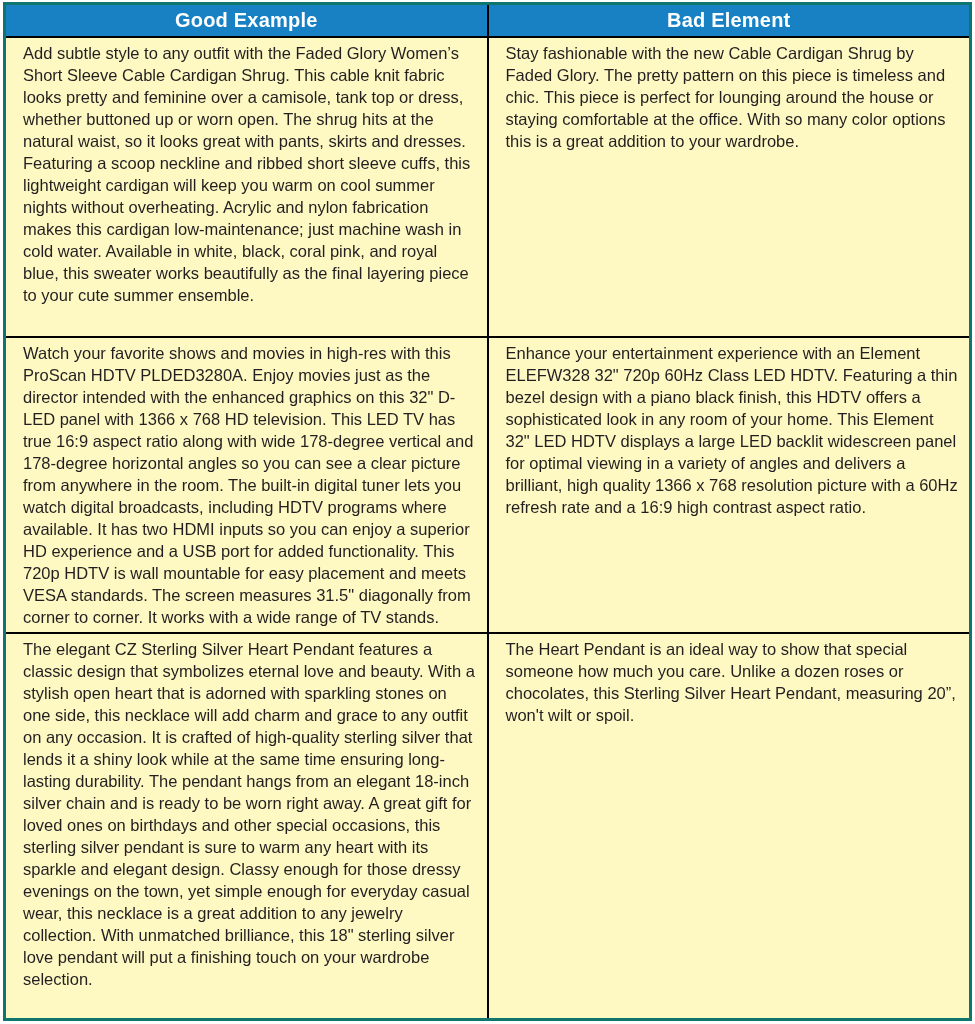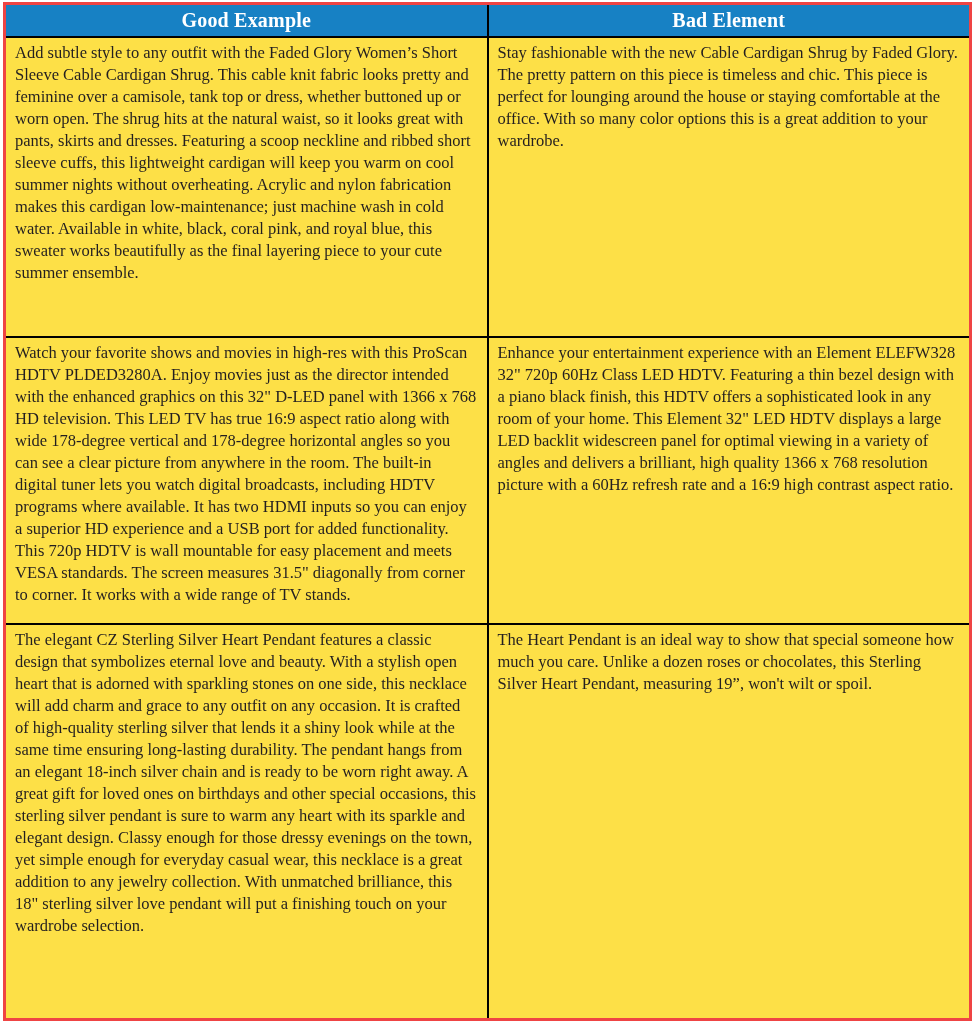--- a/index.html
+++ b/index.html
@@ -14,48 +14,47 @@
     width: 975px;
     height: 1024px;
     box-sizing: border-box;
     padding: 2px 3px 3px 3px;
   }
   table.examples {
     width: 100%;
     height: 100%;
     border-collapse: collapse;
     table-layout: fixed;
-    border: 3px solid #ef4444;
-    font-family: Liberation Serif, serif;
+    border: 3px solid #0f766e;
   }
   table.examples th,
   table.examples td {
     border: 2px solid #000000;
     box-sizing: border-box;
   }
   th.col-header {
     background: #1781c4;
     color: #ffffff;
     font-size: 20px;
     font-weight: bold;
     text-align: center;
     vertical-align: middle;
     height: 33px;
     padding: 2px 4px;
     letter-spacing: 0.2px;
   }
   td.cell {
-    background: #fde047;
+    background: #fef9c3;
     color: #231f20;
     font-size: 16.5px;
     line-height: 22px;
     font-weight: 500;
     vertical-align: top;
     text-align: left;
-    padding: 4px 10px 4px 9px;
+    padding: 4px 10px 4px 17px;
     overflow: hidden;
   }
   tr.row-1 { height: 300px; }
   tr.row-2 { height: 287px; }
   tr.row-3 { height: auto; }
 </style>
 </head>
 <body>
 
 <div class="page">
@@ -74,17 +73,17 @@
       <tr class="row-1">
         <td class="cell">Add subtle style to any outfit with the Faded Glory Women’s Short Sleeve Cable Cardigan Shrug. This cable knit fabric looks pretty and feminine over a camisole, tank top or dress, whether buttoned up or worn open. The shrug hits at the natural waist, so it looks great with pants, skirts and dresses. Featuring a scoop neckline and ribbed short sleeve cuffs, this lightweight cardigan will keep you warm on cool summer nights without overheating. Acrylic and nylon fabrication makes this cardigan low-maintenance; just machine wash in cold water. Available in white, black, coral pink, and royal blue, this sweater works beautifully as the final layering piece to your cute summer ensemble.</td>
         <td class="cell">Stay fashionable with the new Cable Cardigan Shrug by Faded Glory. The pretty pattern on this piece is timeless and chic. This piece is perfect for lounging around the house or staying comfortable at the office. With so many color options this is a great addition to your wardrobe.</td>
       </tr>
       <tr class="row-2">
         <td class="cell">Watch your favorite shows and movies in high-res with this ProScan HDTV PLDED3280A. Enjoy movies just as the director intended with the enhanced graphics on this 32" D-LED panel with 1366 x 768 HD television. This LED TV has true 16:9 aspect ratio along with wide 178-degree vertical and 178-degree horizontal angles so you can see a clear picture from anywhere in the room. The built-in digital tuner lets you watch digital broadcasts, including HDTV programs where available. It has two HDMI inputs so you can enjoy a superior HD experience and a USB port for added functionality. This 720p HDTV is wall mountable for easy placement and meets VESA standards. The screen measures 31.5" diagonally from corner to corner. It works with a wide range of TV stands.</td>
         <td class="cell">Enhance your entertainment experience with an Element ELEFW328 32" 720p 60Hz Class LED HDTV. Featuring a thin bezel design with a piano black finish, this HDTV offers a sophisticated look in any room of your home. This Element 32" LED HDTV displays a large LED backlit widescreen panel for optimal viewing in a variety of angles and delivers a brilliant, high quality 1366 x 768 resolution picture with a 60Hz refresh rate and a 16:9 high contrast aspect ratio.</td>
       </tr>
       <tr class="row-3">
         <td class="cell">The elegant CZ Sterling Silver Heart Pendant features a classic design that symbolizes eternal love and beauty. With a stylish open heart that is adorned with sparkling stones on one side, this necklace will add charm and grace to any outfit on any occasion. It is crafted of high-quality sterling silver that lends it a shiny look while at the same time ensuring long-lasting durability. The pendant hangs from an elegant 18-inch silver chain and is ready to be worn right away. A great gift for loved ones on birthdays and other special occasions, this sterling silver pendant is sure to warm any heart with its sparkle and elegant design. Classy enough for those dressy evenings on the town, yet simple enough for everyday casual wear, this necklace is a great addition to any jewelry collection. With unmatched brilliance, this 18" sterling silver love pendant will put a finishing touch on your wardrobe selection.</td>
-        <td class="cell">The Heart Pendant is an ideal way to show that special someone how much you care. Unlike a dozen roses or chocolates, this Sterling Silver Heart Pendant, measuring 19”, won't wilt or spoil.</td>
+        <td class="cell">The Heart Pendant is an ideal way to show that special someone how much you care. Unlike a dozen roses or chocolates, this Sterling Silver Heart Pendant, measuring 20”, won't wilt or spoil.</td>
       </tr>
     </tbody>
   </table>
 </div>
 
 </body></html>

